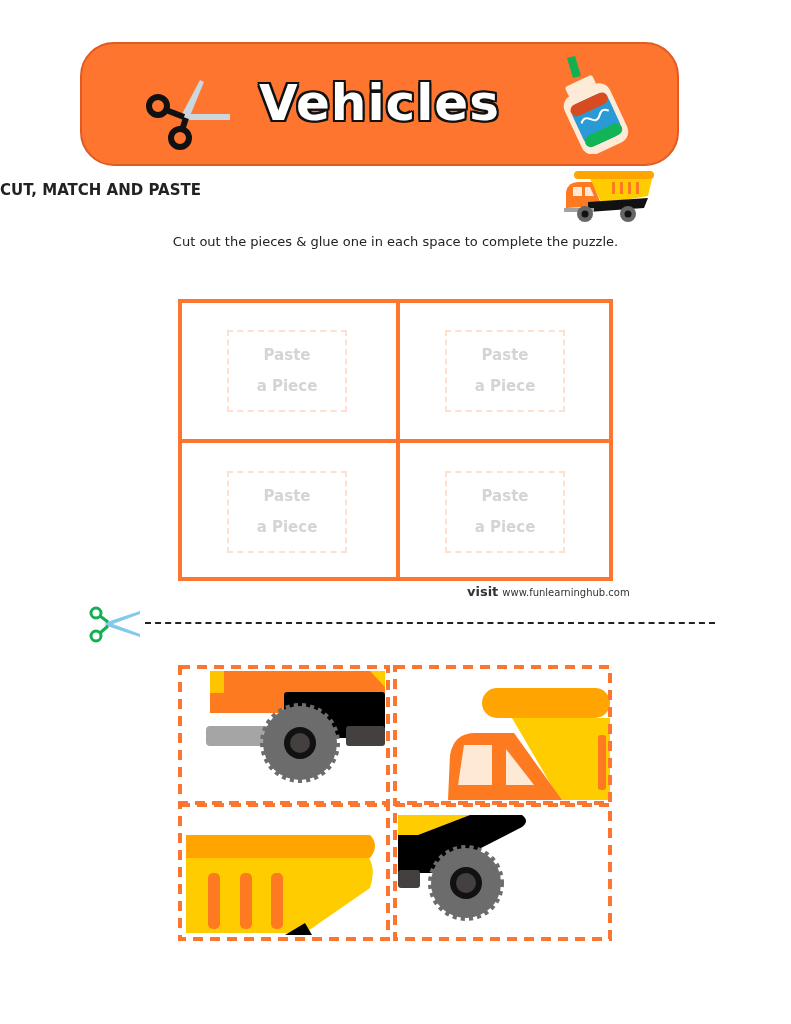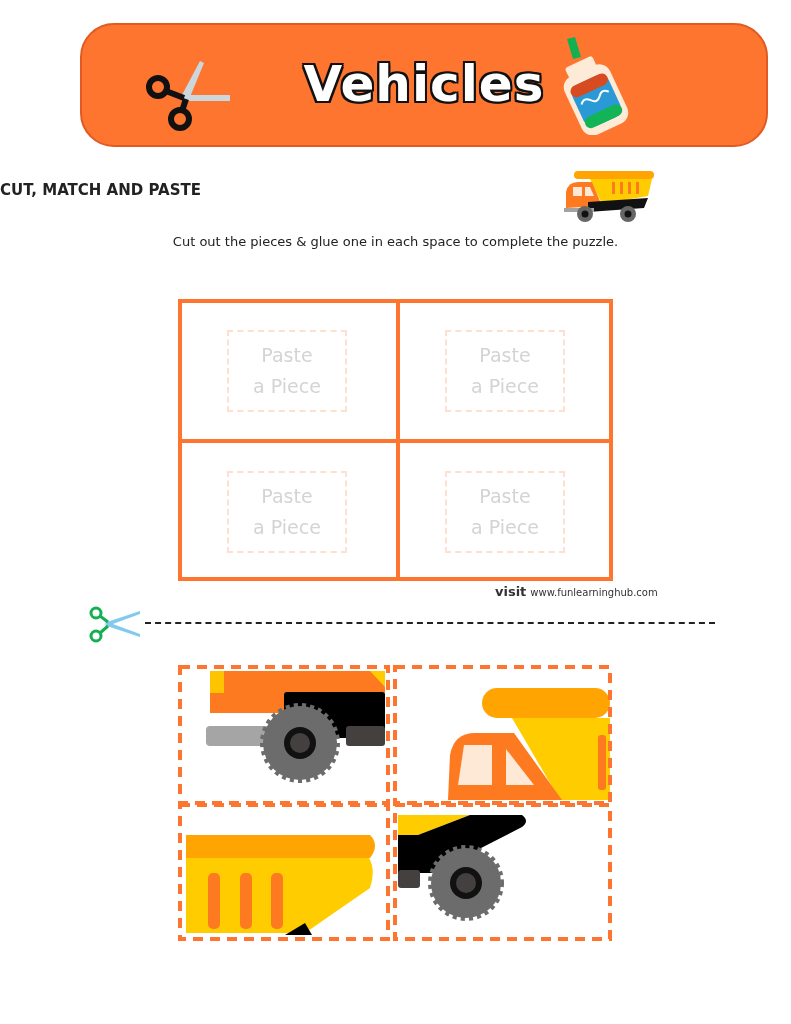--- a/index.html
+++ b/index.html
@@ -1,31 +1,31 @@
 <!DOCTYPE html>
 <html><head>
 <meta charset="utf-8">
 <style>
   html,body{margin:0;padding:0;background:#fff;}
   body{width:791px;height:1024px;position:relative;overflow:hidden;font-family:"DejaVu Sans",sans-serif;}
-  .banner{position:absolute;left:80px;top:23px;width:688px;height:124px;background:#fe7530;border:2px solid #e05a22;border-radius:34px;box-sizing:border-box;}
+  .banner{position:absolute;left:80px;top:42px;width:599px;height:124px;background:#fe7530;border:2px solid #e05a22;border-radius:34px;box-sizing:border-box;}
   .banner-title{position:absolute;left:0;right:0;top:30px;text-align:center;font-family:"DejaVu Sans",sans-serif;font-weight:bold;font-size:50px;color:#fff;letter-spacing:1px;
     text-shadow:-2px -2px 0 #111,2px -2px 0 #111,-2px 2px 0 #111,2px 2px 0 #111,0 2px 0 #111,0 -2px 0 #111,2px 0 0 #111,-2px 0 0 #111;}
   .scissors-big{position:absolute;left:60px;top:30px;}
   .glue{position:absolute;left:475px;top:10px;}
   .subtitle{position:absolute;left:0;width:791px;top:181px;text-align:left;font-weight:bold;font-size:15px;color:#222;}
   .truck-small{position:absolute;left:560px;top:168px;}
   .instructions{position:absolute;left:0;width:791px;top:234px;text-align:center;font-size:13px;color:#222;}
   .grid{position:absolute;left:178px;top:299px;width:435px;height:282px;border:4px solid #fe7530;box-sizing:border-box;}
   .grid .vline{position:absolute;left:214px;top:0;width:4px;height:100%;background:#fe7530;}
   .grid .hline{position:absolute;left:0;top:136px;width:100%;height:4px;background:#fe7530;}
   .cell{position:absolute;width:120px;height:82px;border:2px dashed #fde0cf;box-sizing:border-box;display:flex;flex-direction:column;align-items:center;justify-content:center;}
-  .cell span{font-weight:normal;font-size:19px;color:#d4d4d4;line-height:31px;}
+  .cell span{font-weight:bold;font-size:15px;color:#d4d4d4;line-height:31px;}
   .visit{position:absolute;left:467px;top:584px;font-size:10px;color:#333;}
-  .visit b{font-size:13px;margin-right:4px;margin-left:28px;}
+  .visit b{font-size:13px;margin-right:4px;}
   .cutline{position:absolute;left:88px;top:605px;}
   .dash{position:absolute;left:145px;top:622px;width:570px;border-top:2px dashed #222;}
   .pieces{position:absolute;left:170px;top:655px;}
 </style>
 </head>
 <body>
 
 <div class="banner">
   <svg class="scissors-big" width="90" height="80" viewBox="0 0 90 80">
     <polygon points="40,40 58,6 62,8 48,42" fill="#ccd6dd"></polygon>

